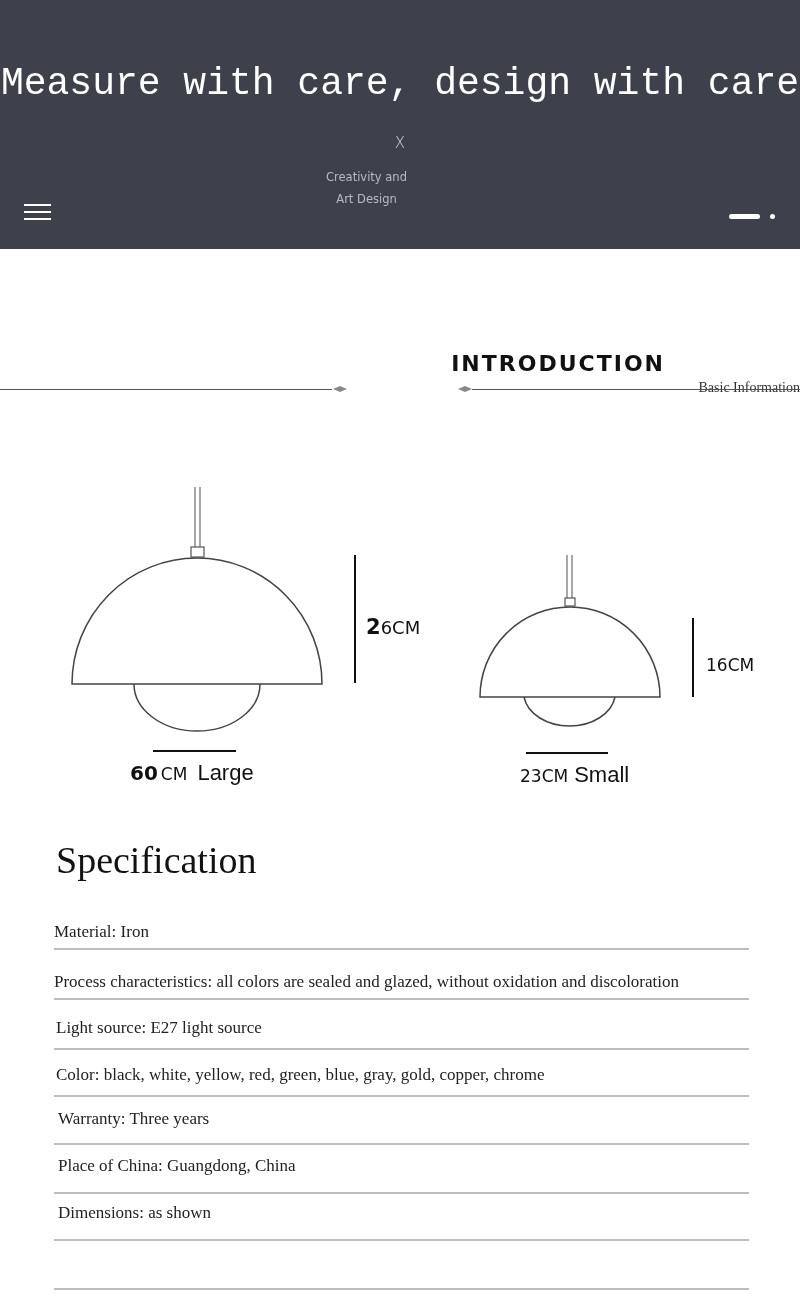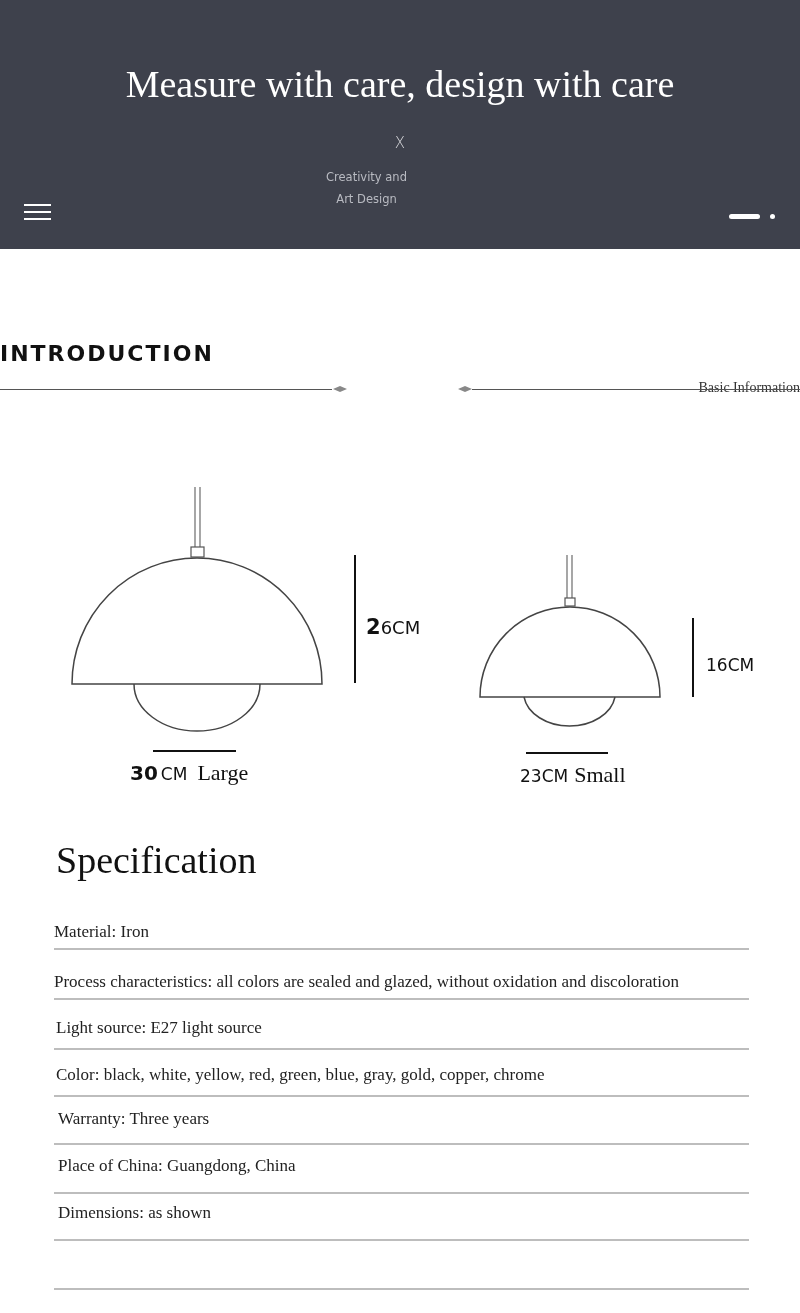--- a/index.html
+++ b/index.html
@@ -1,34 +1,34 @@
 <!DOCTYPE html>
 <html><head>
 <meta charset="utf-8">
 <style>
   html, body { margin:0; padding:0; }
   body { width:800px; height:1313px; background:#ffffff; position:relative; overflow:hidden; font-family:"Liberation Serif", serif; color:#111; }
   .hero { position:absolute; left:0; top:0; width:800px; height:249px; background:#3e414c; }
-  .hero-title { position:absolute; left:0; width:800px; top:62px; text-align:center; font-family:Liberation Serif, serif; font-size:38px; color:#ffffff; }
+  .hero-title { position:absolute; left:0; width:800px; top:62px; text-align:center; font-family:Liberation Mono, monospace; font-size:38px; color:#ffffff; }
   .hero-x { position:absolute; left:0; width:800px; top:134px; text-align:center; font-family:"DejaVu Sans", sans-serif; font-size:15px; color:#d8d9dd; font-weight:200; }
   .hero-sub { position:absolute; left:0; width:733px; top:166px; text-align:center; font-family:"DejaVu Sans", sans-serif; font-size:11.5px; color:#b9bbc2; line-height:22px; }
   .menu-icon { position:absolute; left:24px; top:204px; width:27px; height:17px; cursor:pointer; }
   .menu-icon span { position:absolute; left:0; width:27px; height:2px; background:#fff; }
   .slider-dots { position:absolute; left:729px; top:213px; width:48px; height:8px; }
   .slider-dots .dash { position:absolute; left:0; top:1px; width:31px; height:5px; background:#fff; border-radius:3px; cursor:pointer; }
   .slider-dots .dot { position:absolute; left:41px; top:1px; width:5px; height:5px; background:#fff; border-radius:50%; cursor:pointer; }
 
-  .intro-title { position:absolute; left:0; width:665px; top:341px; text-align:left; font-family:"DejaVu Sans", sans-serif; font-weight:bold; font-size:22px; letter-spacing:2px; color:#111; }
+  .intro-title { position:absolute; left:0; width:665px; top:351px; text-align:right; font-family:"DejaVu Sans", sans-serif; font-weight:bold; font-size:22px; letter-spacing:2px; color:#111; }
   .intro-line { position:absolute; top:389px; height:1px; background:#555; }
   .intro-sub { position:absolute; left:0; width:800px; top:380px; text-align:right; font-family:"Liberation Serif", serif; font-size:14px; color:#333; }
   .diamond { position:absolute; top:386px; width:14px; height:6px; }
 
   .diagram { position:absolute; left:0; top:470px; width:800px; height:340px; }
   .dim-label { position:absolute; font-family:"DejaVu Sans", sans-serif; color:#111; }
-  .size-label { font-family:Liberation Serif, serif; }
+  .size-label { font-family:Liberation Sans, sans-serif; }
 
   .spec-title { position:absolute; left:56px; top:838px; font-family:"Liberation Serif", serif; font-size:38px; color:#111; }
   .spec-row { position:absolute; left:54px; width:695px; font-family:"Liberation Serif", serif; font-size:17px; color:#222; }
   .spec-line { position:absolute; left:54px; width:695px; height:2px; background:#bdbdbd; }
 </style>
 </head>
 <body>
 
 <div class="hero">
   <div class="hero-title">Measure with care, design with care</div>
@@ -72,21 +72,21 @@
 
     <line x1="567" y1="555" x2="567" y2="598" stroke="#777" stroke-width="1.3"></line>
     <line x1="572" y1="555" x2="572" y2="598" stroke="#777" stroke-width="1.3"></line>
     <rect x="565" y="598" width="10" height="8" fill="#fff" stroke="#555" stroke-width="1.2"></rect>
     <path d="M480,697 A90,90 0 0 1 660,697 Z" fill="#fff" stroke="#444" stroke-width="1.5"></path>
     <path d="M524,697 A46,34 0 0 0 615,697" fill="none" stroke="#444" stroke-width="1.5"></path>
     <line x1="693" y1="618" x2="693" y2="697" stroke="#111" stroke-width="2"></line>
     <line x1="526" y1="753" x2="608" y2="753" stroke="#111" stroke-width="2"></line>
   </svg>
   <div class="dim-label" style="left:366px;top:145px;font-size:18px"><b style="font-size:21px">2</b><span>6CM</span></div>
-  <div class="dim-label" style="left:130px;top:290px;font-size:17px"><b style="font-size:20px">30</b><span style="margin-left:3px">CM</span><span class="size-label" style="font-size:22px;margin-left:10px">Large</span></div>
+  <div class="dim-label" style="left:130px;top:290px;font-size:17px"><b style="font-size:20px">60</b><span style="margin-left:3px">CM</span><span class="size-label" style="font-size:22px;margin-left:10px">Large</span></div>
   <div class="dim-label" style="left:706px;top:185px;font-size:17px">16CM</div>
   <div class="dim-label" style="left:520px;top:292px;font-size:17px"><span>23CM</span><span class="size-label" style="font-size:22px;margin-left:6px">Small</span></div>
 </div>
 
 <div class="spec-title">Specification</div>
 
 <div class="spec-row" style="top:922px">Material: Iron</div>
 <div class="spec-line" style="top:948px"></div>
 <div class="spec-row" style="top:972px;width:720px">Process characteristics: all colors are sealed and glazed, without oxidation and discoloration</div>
 <div class="spec-line" style="top:998px"></div>

